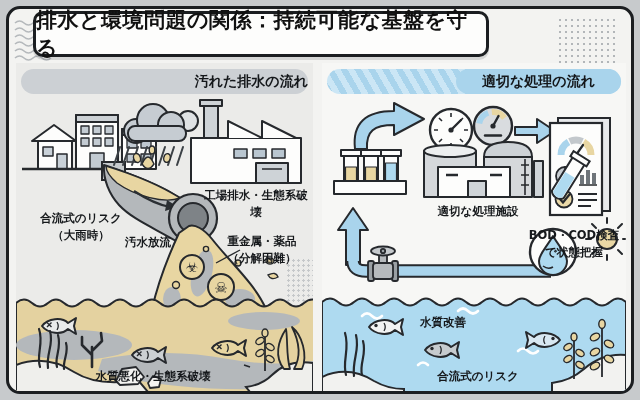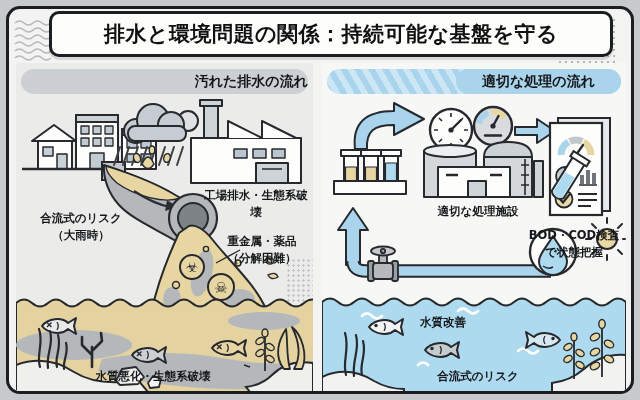--- a/index.html
+++ b/index.html
@@ -3,21 +3,21 @@
 <meta charset="utf-8">
 <style>
   *{margin:0;padding:0;box-sizing:border-box}
   html,body{width:640px;height:400px}
   body{position:relative;background:#c7cacc;font-family:"DejaVu Sans",sans-serif;overflow:hidden}
   .frame{position:absolute;left:6px;top:6px;width:628px;height:388px;background:#f3f3f1;
          border:3px solid #1b1e21;border-radius:14px;overflow:hidden}
   .deco-waves{position:absolute;left:4px;top:8px;width:40px;height:48px;z-index:1}
   .deco-dots{position:absolute;left:548px;top:8px;width:62px;height:46px;z-index:1;
          background-image:radial-gradient(#b2b6b9 1.2px,transparent 1.3px);background-size:6px 6px}
-  .title-bar{position:absolute;left:40px;top:2px;width:564px;height:46px;background:#fdfdfc;
+  .title-bar{position:absolute;left:24px;top:2px;width:456px;height:46px;background:#fdfdfc;
          border:3px solid #1b1e21;border-radius:10px;display:flex;align-items:center;justify-content:center;
          z-index:2;box-shadow:0 3px 0 rgba(80,85,90,.18)}
   .title-bar h1{font-size:21px;font-weight:700;color:#111;letter-spacing:.5px}
   .panel{position:absolute;top:54px;height:329px;overflow:hidden}
   .panel-left{left:7px;width:297px;background:#ebebe9}
   .panel-right{left:313px;width:304px;background:#f7f7f5}
   .scene{position:absolute;left:0;top:0;width:100%;height:100%;z-index:1}
   .pill{position:absolute;left:5px;right:5px;top:6px;height:25px;border-radius:13px;z-index:2;
         display:flex;align-items:center;justify-content:flex-end;font-size:14px;font-weight:700;color:#14171a}
   .pill-gray{background:#ccd0d4}
@@ -214,20 +214,21 @@
             <ellipse cx="254" cy="296" rx="4.5" ry="3" transform="rotate(30 254 296)"></ellipse>
             <ellipse cx="249" cy="270" rx="3" ry="4"></ellipse>
           </g>
         </g>
       </g>
     </svg>
 
     <div class="lbl" style="left:0;top:147px;width:130px">合流式のリスク
 （大雨時）</div>
     <div class="lbl" style="left:183px;top:124px;width:114px">工場排水・生態系破壊</div>
+    <div class="lbl" style="left:72px;top:171px;width:120px">汚水放流</div>
     <div class="lbl" style="left:195px;top:170px;width:102px">重金属・薬品
 （分解困難）</div>
     <div class="lbl" style="left:37px;top:305px;width:200px">水質悪化・生態系破壊</div>
   </div>
 
   <div class="panel panel-right">
     <div class="pill pill-blue">
       <span class="pill-text">適切な処理の流れ</span>
     </div>
 

